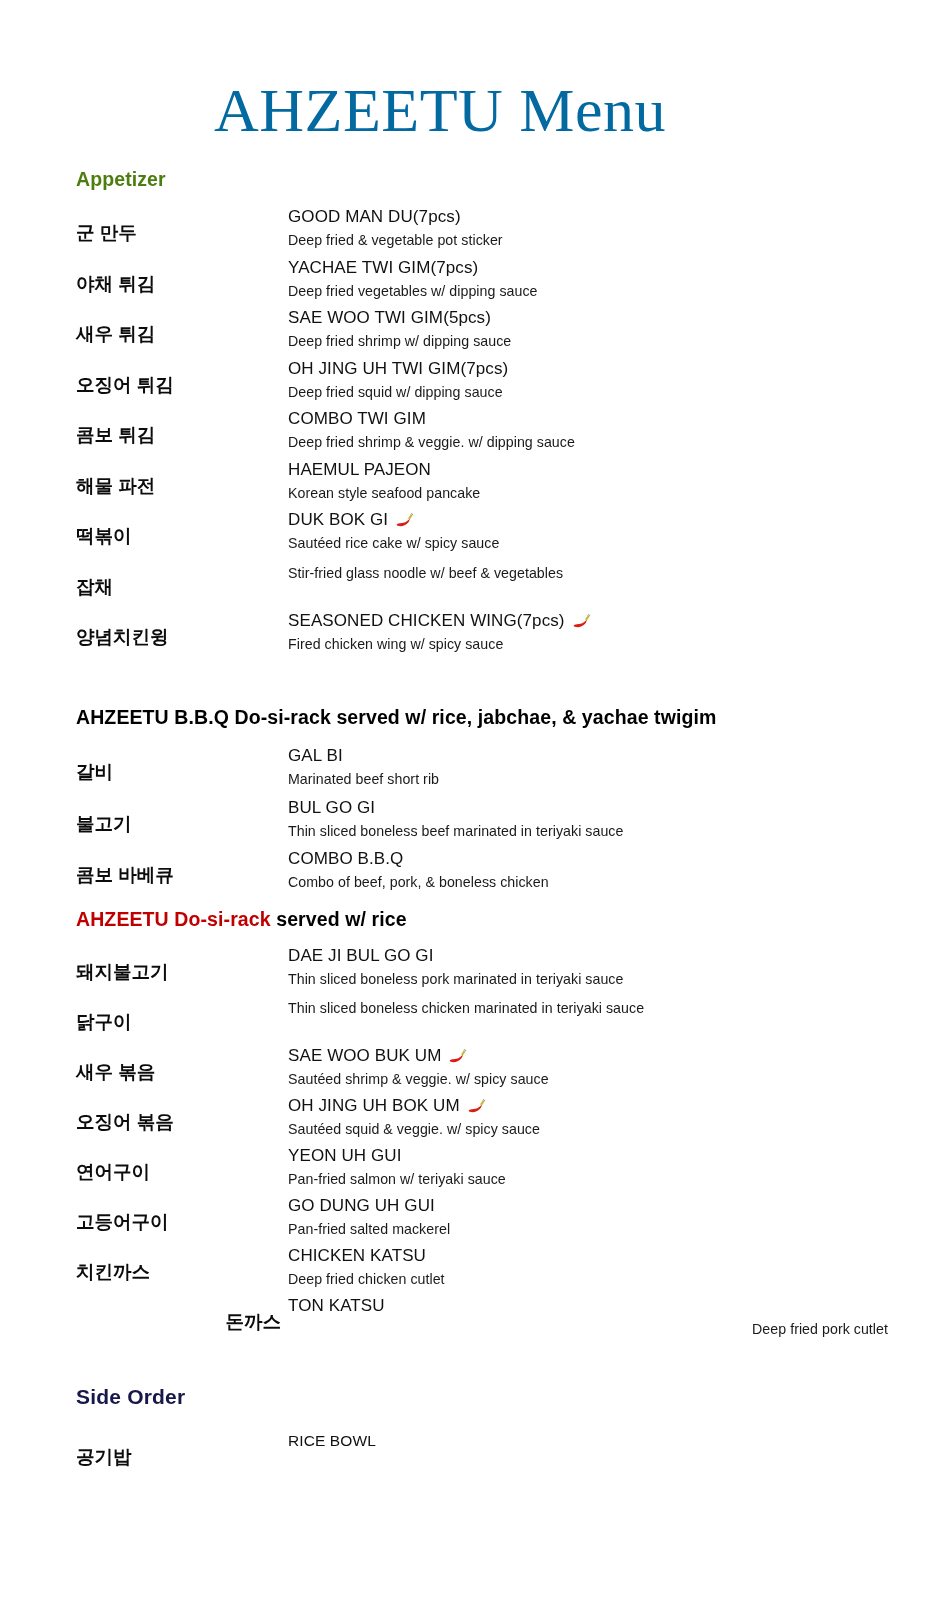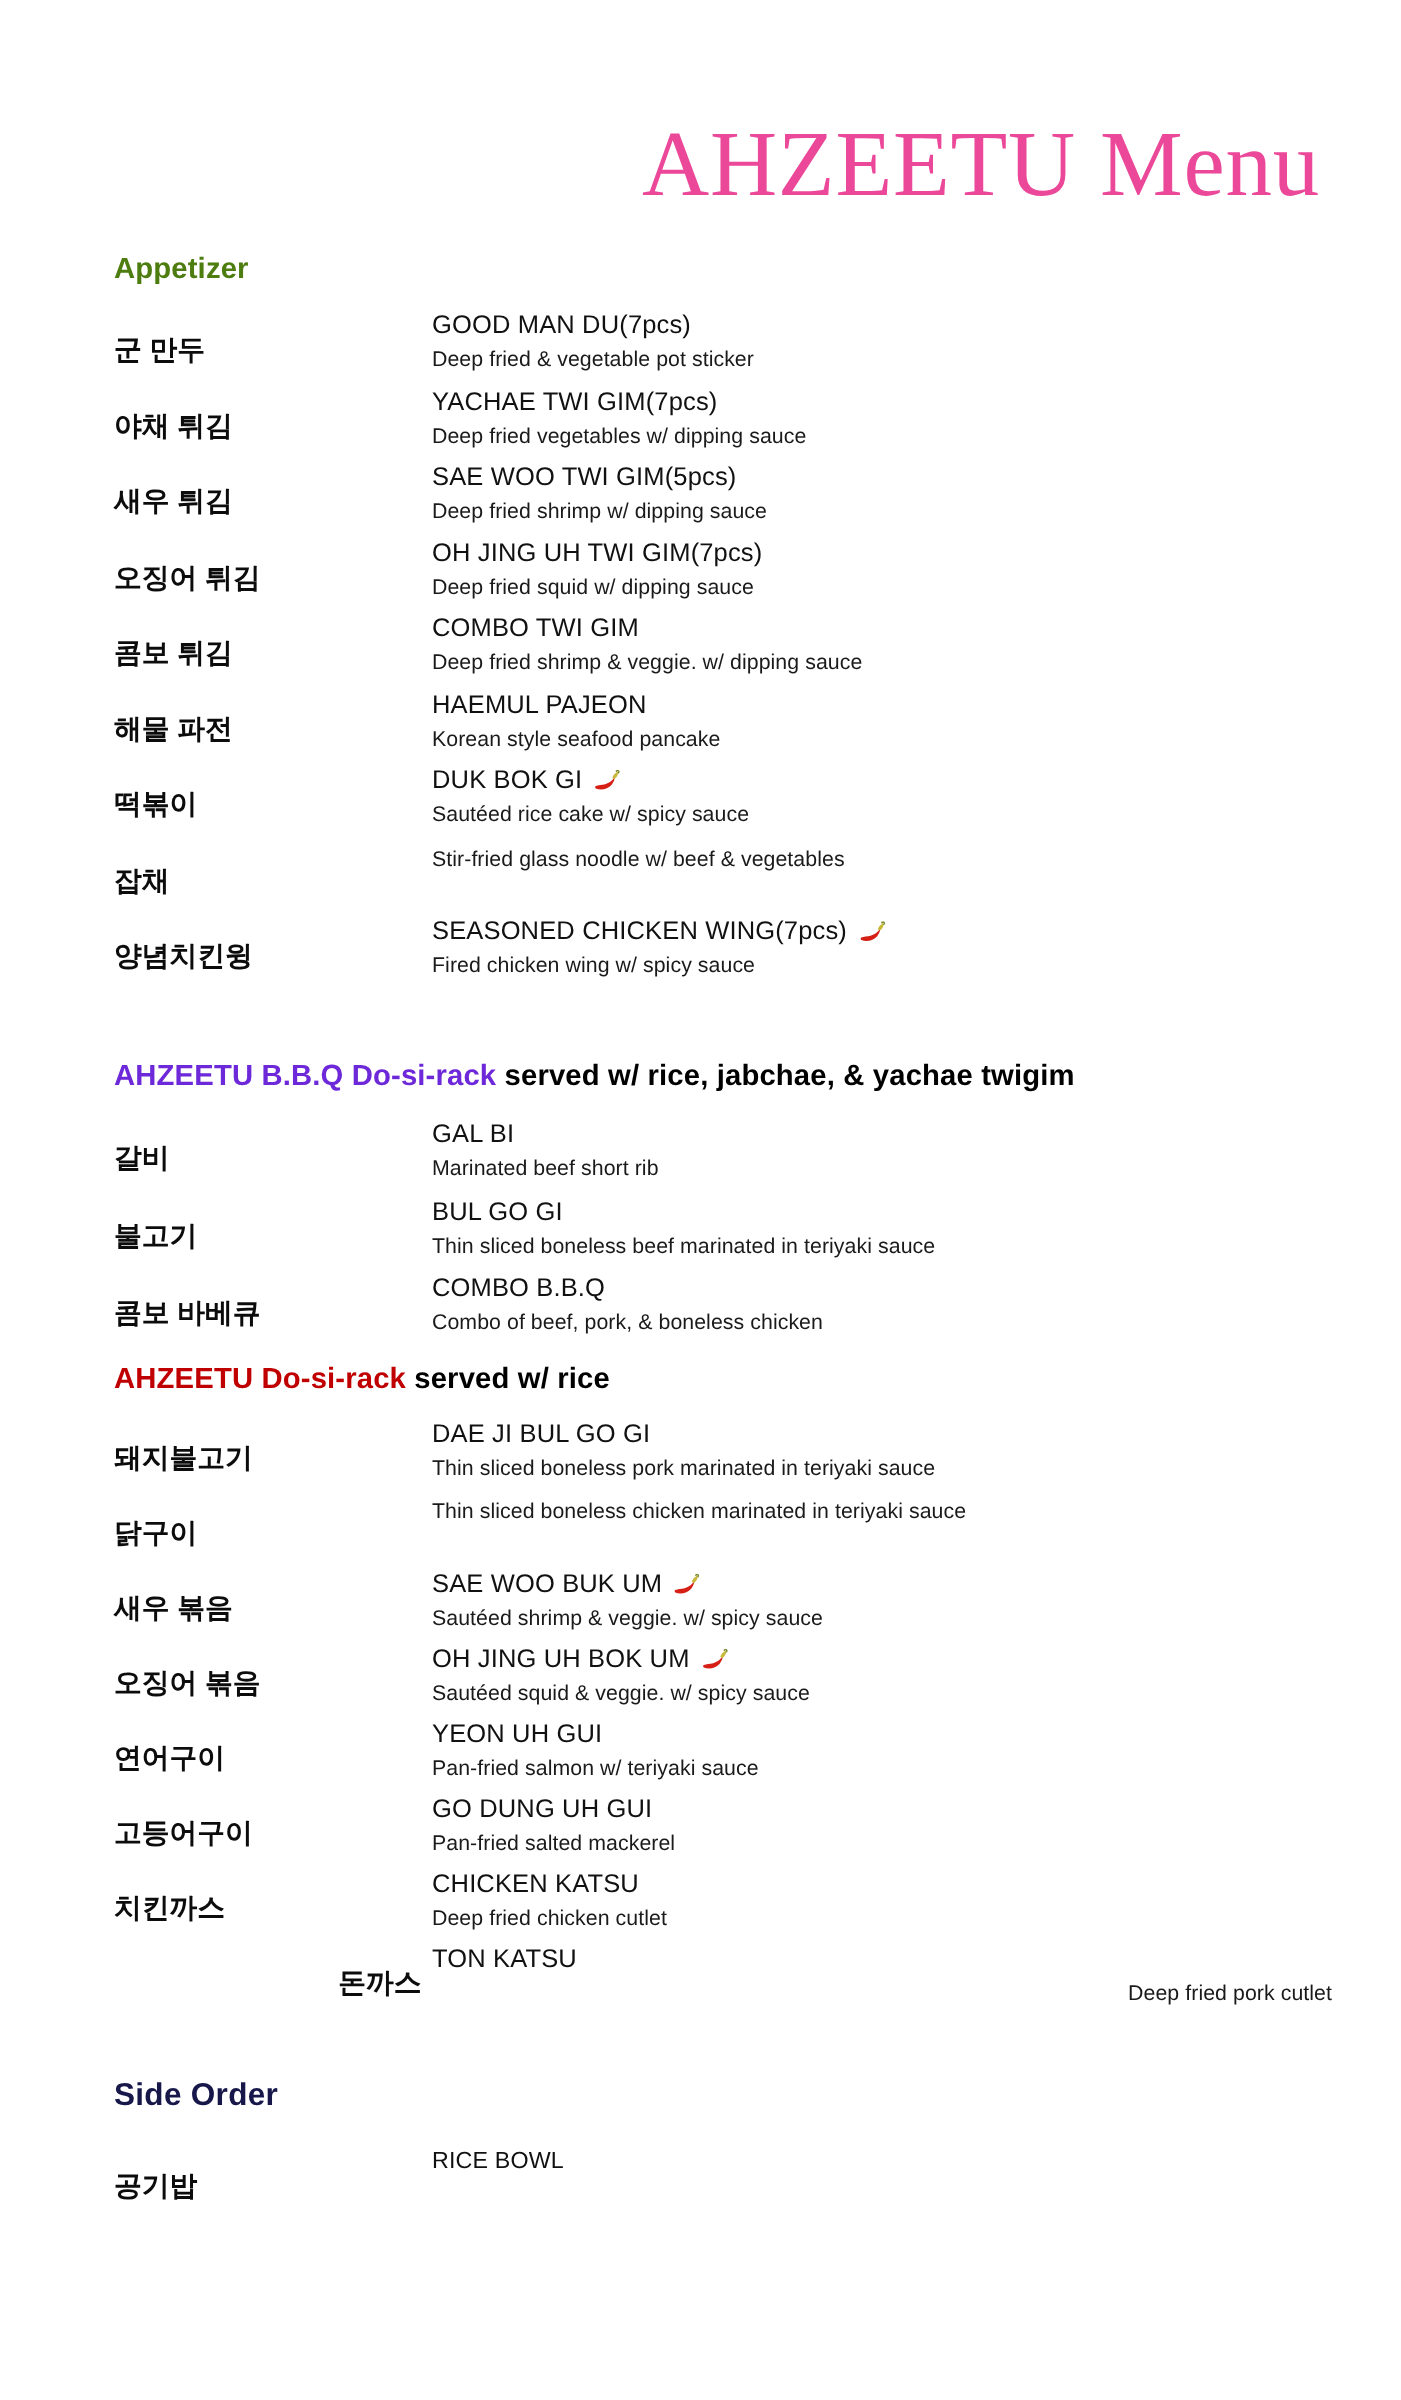--- a/index.html
+++ b/index.html
@@ -24,27 +24,27 @@
     height: 1600px;
     background: #ffffff;
   }
 
   
   .menu-title {
     position: absolute;
     left: 0;
     top: 78px;
     width: 880px;
-    text-align: right;
+    text-align: center;
     font-family: "Liberation Serif", "DejaVu Serif", serif;
     font-size: 62px;
     line-height: 1.05;
     font-weight: 400;
     letter-spacing: 0.5px;
-    color: #ec4899;
+    color: #0369a1;
     white-space: nowrap;
   }
 
   
   .content {
     position: absolute;
     left: 0;
     top: 0;
     width: 934px;
   }
@@ -66,21 +66,21 @@
 
   .head-appetizer {
     font-size: 19.5px;
     color: #4d7c0f;
     letter-spacing: 0.1px;
   }
   .head-bbq {
     font-size: 19.5px;
     letter-spacing: 0.1px;
   }
-  .head-bbq .head-main { color: #6d28d9; }
+  .head-bbq .head-main { color: #000000; }
   .head-dosirack {
     font-size: 19.5px;
     letter-spacing: 0.1px;
   }
   .head-dosirack .head-main { color: #C00000; }
   .head-side {
     font-size: 21px;
     color: #17174A;
     letter-spacing: 0.2px;
   }

